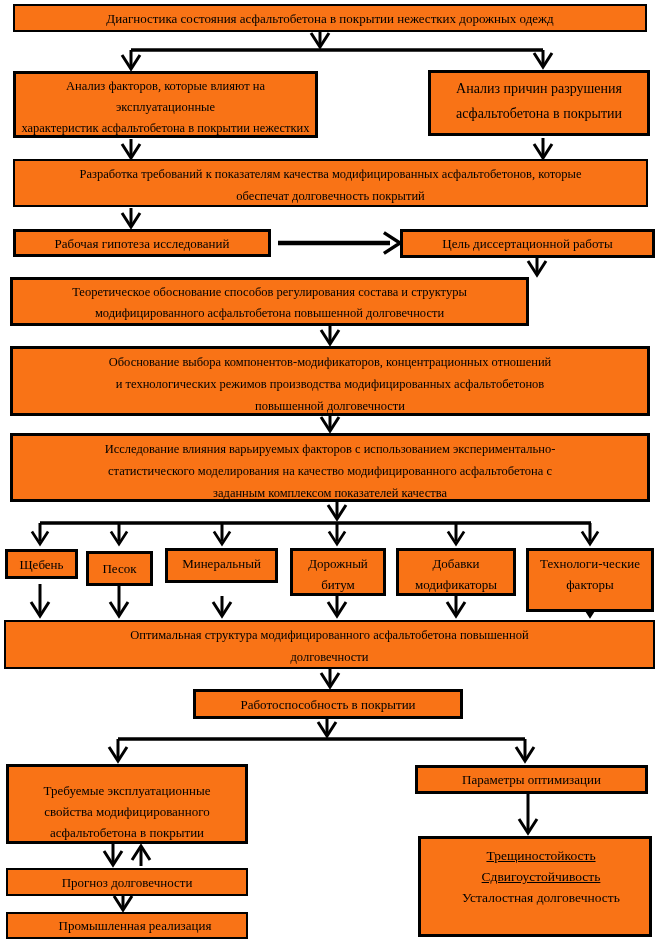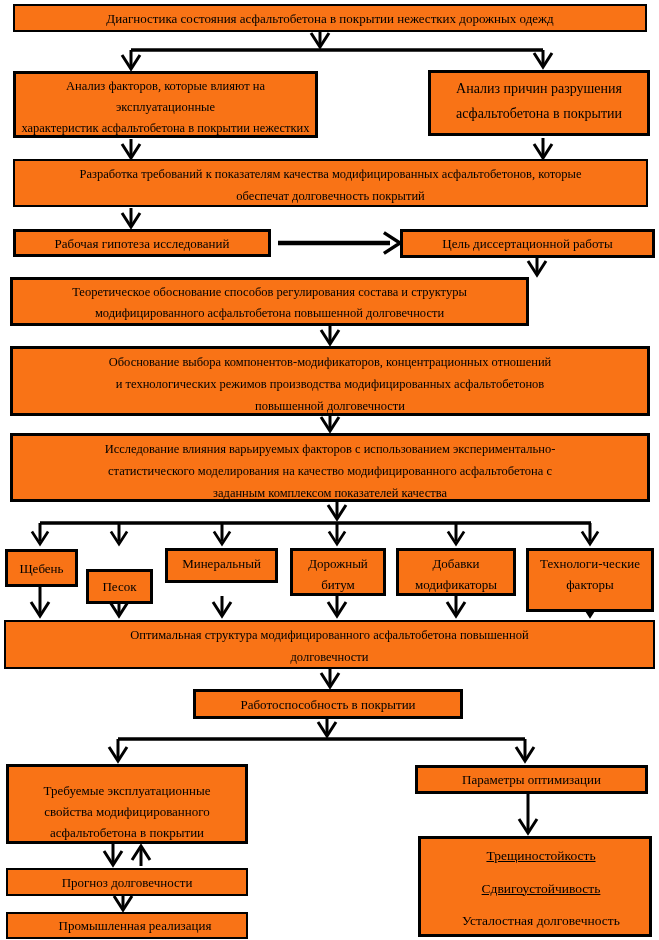--- a/index.html
+++ b/index.html
@@ -12,21 +12,21 @@
     border:2px solid #000; background:#f97316;
     display:flex; align-items:flex-start; justify-content:center;
     text-align:center; white-space:pre-line; overflow:hidden;
     font-size:12.5px; line-height:21px; padding:2px 4px 0 4px;
   }
   .b3 { border-width:3px; }
   .vc { align-items:center; padding-top:0; }
   .f13 { font-size:13px; }
   .f14 { font-size:14px; line-height:25px; padding-top:3px; }
   .crit {
-    flex-direction:column; align-items:center; justify-content:space-between;
+    flex-direction:column; align-items:center; justify-content:flex-start;
     padding:6px 2px 3px 14px; font-size:13.5px;
   }
   .crit .u { text-decoration:underline; }
   #arrows { position:absolute; left:0; top:0; pointer-events:none; }
 </style>
 </head>
 <body>
 
 <div id="canvas">
 
@@ -119,23 +119,23 @@
 модифицированного асфальтобетона повышенной долговечности</div>
 
   <div class="box b3" style="left:10px;top:346px;width:640px;height:70px;line-height:22px;">Обоснование выбора компонентов-модификаторов, концентрационных отношений
 и технологических режимов производства модифицированных асфальтобетонов
 повышенной долговечности</div>
 
   <div class="box b3" style="left:10px;top:433px;width:640px;height:69px;line-height:22px;">Исследование влияния варьируемых факторов с использованием экспериментально-
 статистического моделирования на качество модифицированного асфальтобетона с
 заданным комплексом показателей качества</div>
 
-  <div class="box b3 f13 vc" style="left:5px;top:549px;width:73px;height:38px;">Щебень</div>
+  <div class="box b3 f13 vc" style="left:5px;top:549px;width:73px;height:30px;">Щебень</div>
 
-  <div class="box b3 f13 vc" style="left:86px;top:569px;width:67px;height:35px;">Песок</div>
+  <div class="box b3 f13 vc" style="left:86px;top:551px;width:67px;height:35px;">Песок</div>
 
   <div class="box b3 f13" style="left:165px;top:548px;width:113px;height:35px;">Минеральный
 порошок</div>
 
   <div class="box b3 f13" style="left:290px;top:548px;width:96px;height:48px;">Дорожный
 битум</div>
 
   <div class="box b3 f13" style="left:396px;top:548px;width:120px;height:48px;">Добавки
 модификаторы</div>
 

